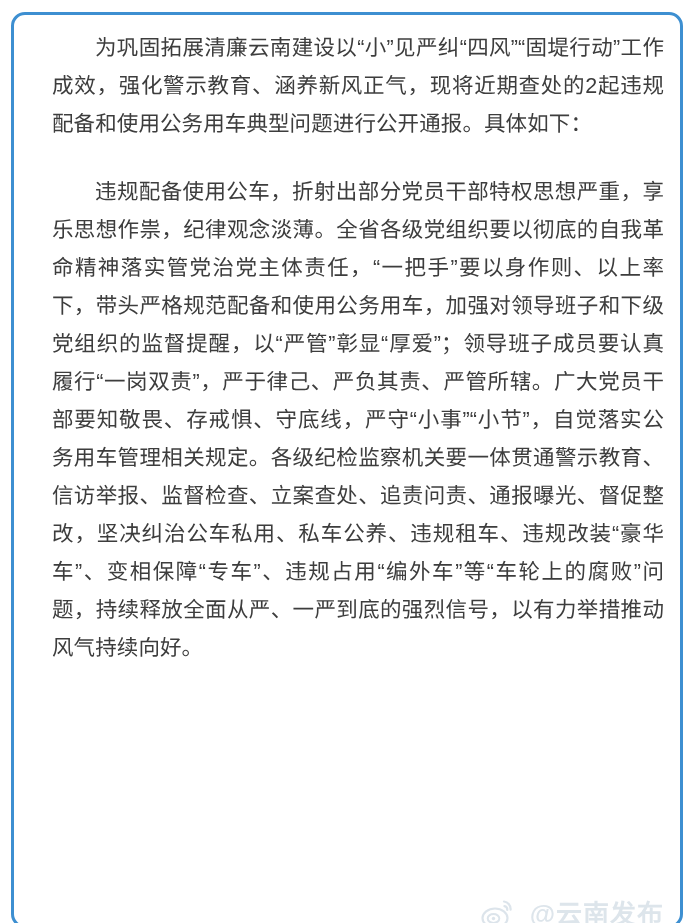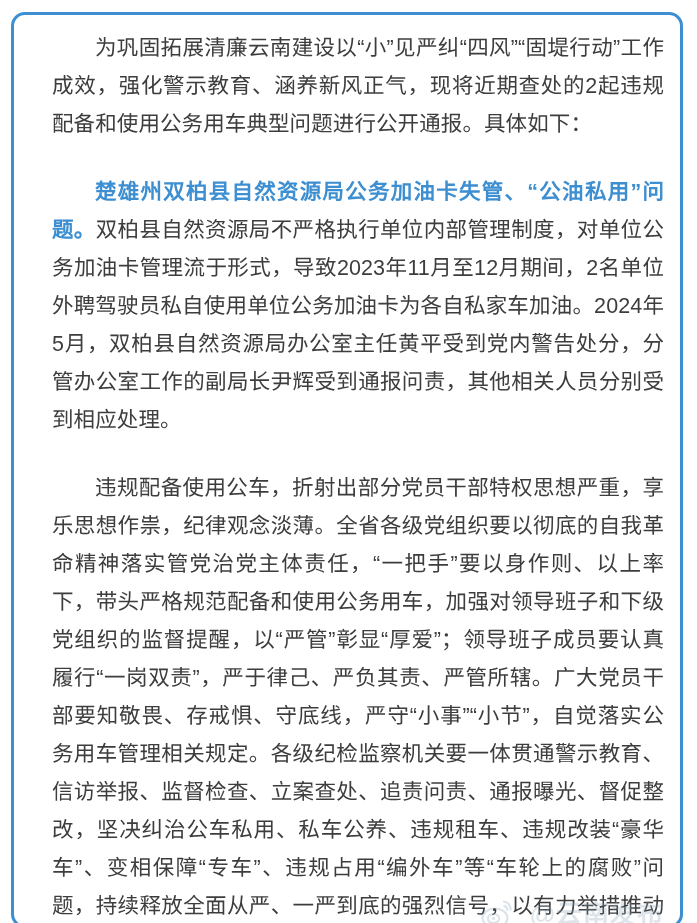--- a/index.html
+++ b/index.html
@@ -88,23 +88,20 @@
 </head>
 <body>
 
 <div id="notice-card">
   <div id="notice-body">
 
     <p class="para">
       <span class="case-title"></span><span>为巩固拓展清廉云南建设以“小”见严纠“四风”“固堤行动”工作成效，强化警示教育、涵养新风正气，现将近期查处的2起违规配备和使用公务用车典型问题进行公开通报。具体如下：</span>
     </p>
 
-    <p class="para">
-      <span class="case-title">楚雄州双柏县自然资源局公务加油卡失管、“公油私用”问题。</span><span>双柏县自然资源局不严格执行单位内部管理制度，对单位公务加油卡管理流于形式，导致2023年11月至12月期间，2名单位外聘驾驶员私自使用单位公务加油卡为各自私家车加油。2024年5月，双柏县自然资源局办公室主任黄平受到党内警告处分，分管办公室工作的副局长尹辉受到通报问责，其他相关人员分别受到相应处理。</span>
-    </p>
 
 
     <p class="para">
       <span class="case-title"></span><span>违规配备使用公车，折射出部分党员干部特权思想严重，享乐思想作祟，纪律观念淡薄。全省各级党组织要以彻底的自我革命精神落实管党治党主体责任，“一把手”要以身作则、以上率下，带头严格规范配备和使用公务用车，加强对领导班子和下级党组织的监督提醒，以“严管”彰显“厚爱”；领导班子成员要认真履行“一岗双责”，严于律己、严负其责、严管所辖。广大党员干部要知敬畏、存戒惧、守底线，严守“小事”“小节”，自觉落实公务用车管理相关规定。各级纪检监察机关要一体贯通警示教育、信访举报、监督检查、立案查处、追责问责、通报曝光、督促整改，坚决纠治公车私用、私车公养、违规租车、违规改装“豪华车”、变相保障“专车”、违规占用“编外车”等“车轮上的腐败”问题，持续释放全面从严、一严到底的强烈信号，以有力举措推动风气持续向好。</span>
     </p>
 
   </div>
 
   <div id="watermark">
     <span class="wb-logo">

